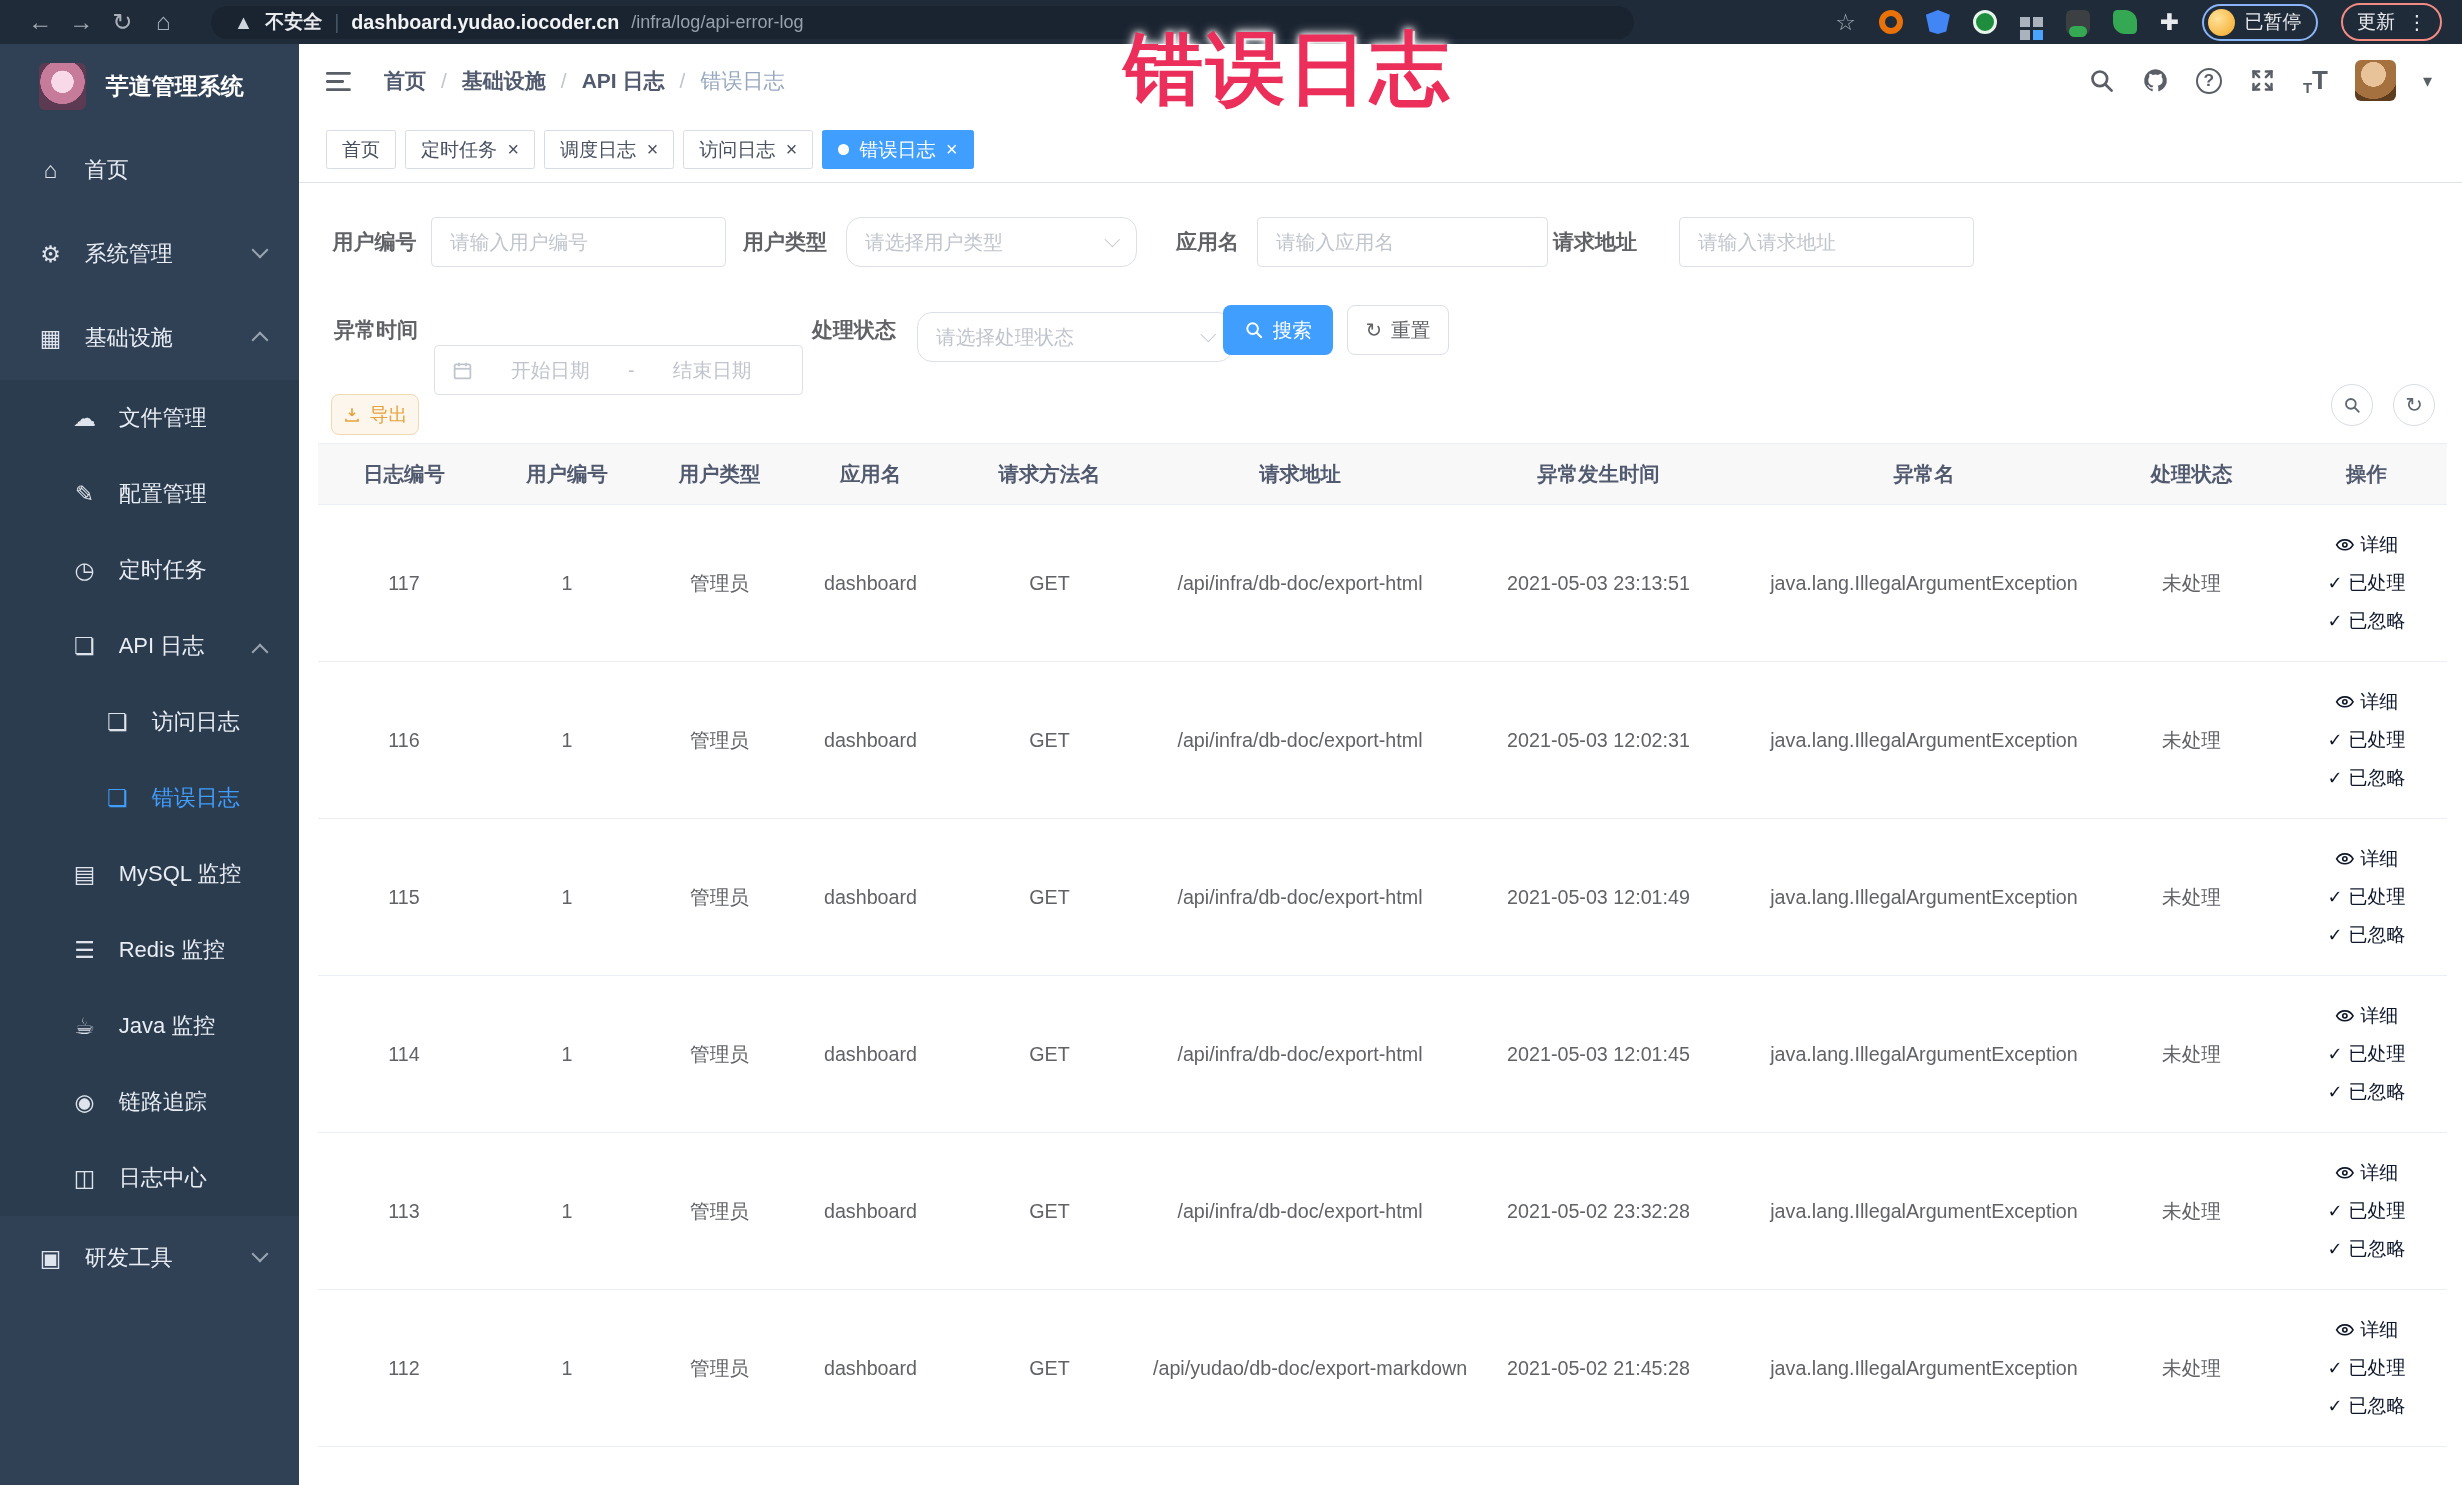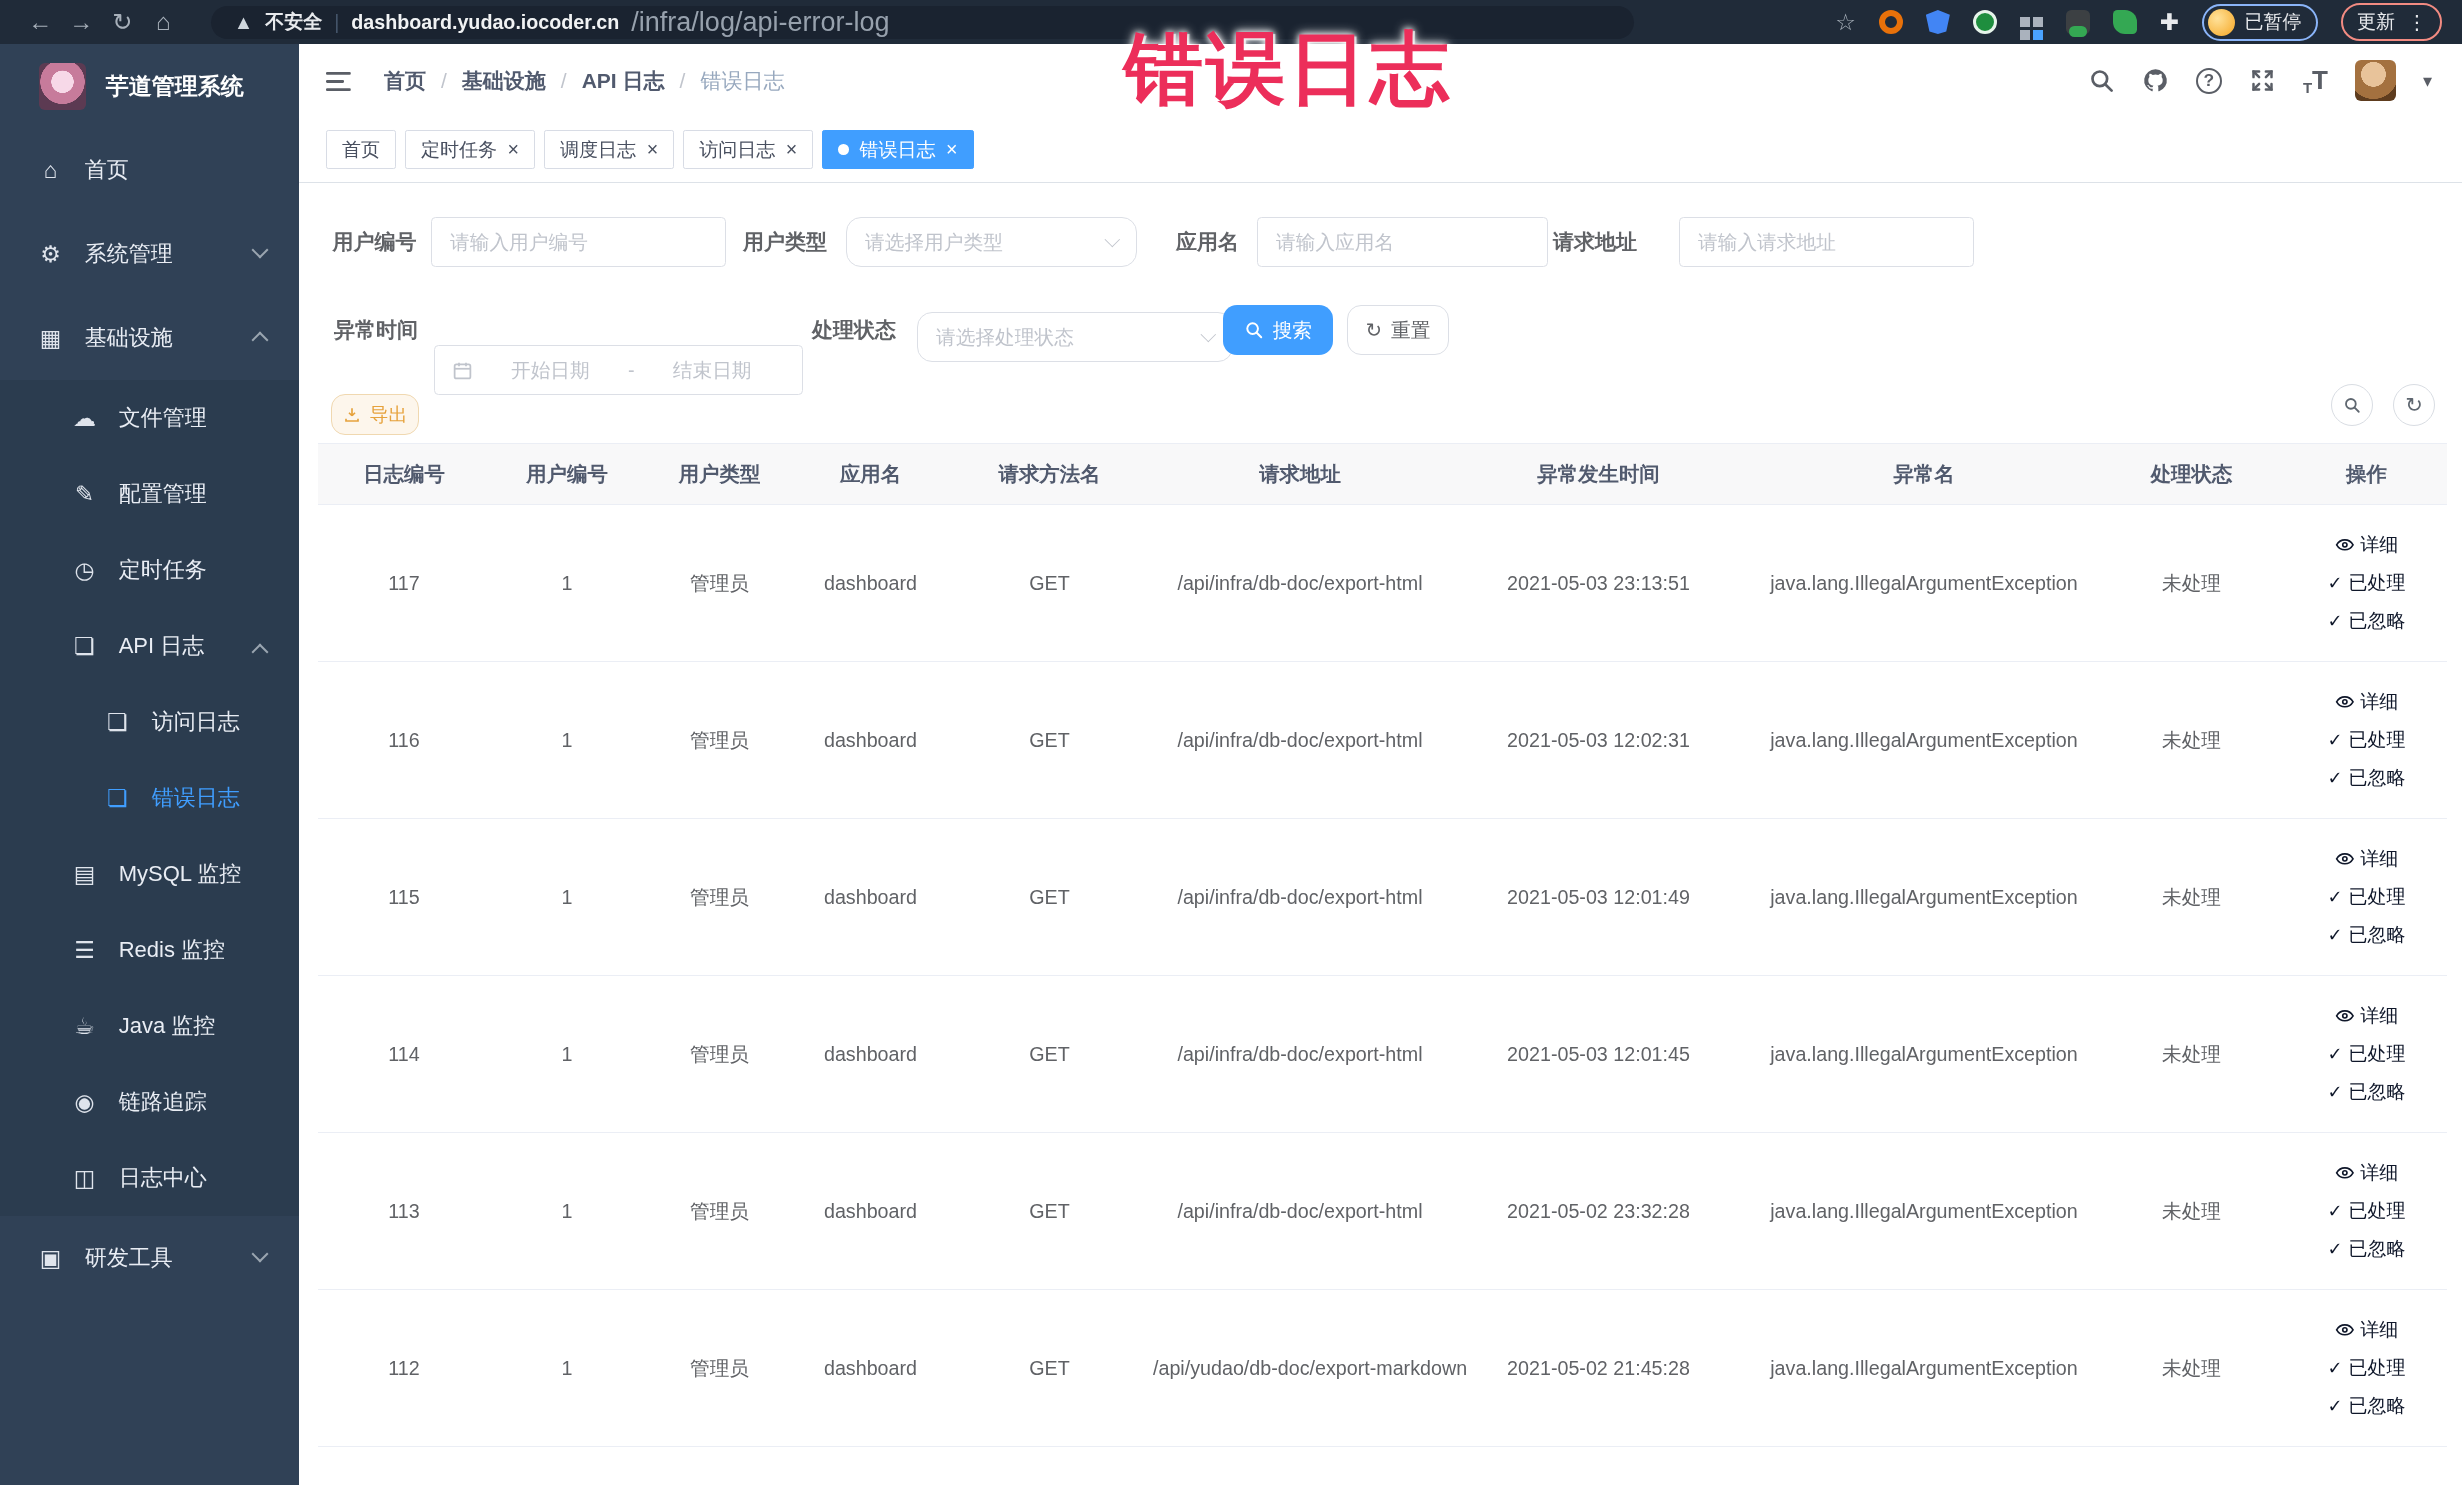--- a/index.html
+++ b/index.html
@@ -10,21 +10,21 @@
   
   .browser-bar { position:absolute; left:0; top:0; width:2462px; height:44px; background:#202b39;
     display:flex; align-items:center; padding:0 19.7px; color:#a7b0ba; }
   .nav-ic { font-size:24px; width:41px; text-align:center; color:#a7b0ba; cursor:pointer; }
   .omnibox { display:flex; align-items:center; gap:12px; margin-left:27px; background:#1a2330;
     border-radius:21px; height:33px; padding:0 23px; min-width:1423px; }
   .warn-ic { color:#cfd6dd; font-size:19.7px; }
   .sec-label { color:#e8eaed; font-size:19px; font-weight:bold; }
   .om-sep { color:#46566b; font-size:19.7px; }
   .url-host { color:#f1f3f4; font-size:19.7px; font-weight:bold; }
-  .url-path { color:#97a1ad; font-size:27px; }
+  .url-path { color:#97a1ad; font-size:18px; }
   .bar-right { display:flex; align-items:center; gap:23px; margin-left:auto; }
   .ext { width:24px; height:24px; display:inline-block; position:relative; cursor:pointer; }
   .star-ic { font-size:23px; color:#a7b0ba; cursor:pointer; }
   .ext-orange { border:6px solid #e8710a; border-radius:50%; }
   .ext-blue { background:#4285f4; clip-path:polygon(50% 0,100% 20%,85% 90%,50% 100%,15% 90%,0 20%); }
   .ext-green { background:#1e8e3e; border-radius:50%; border:3.8px solid #e6f4ea; }
   .ext-grid { width:9.8px; height:9.8px; background:#aab2bd; box-shadow:13px 0 #aab2bd,0 13px #aab2bd,13px 13px #4aa3ff; margin-right:13px; }
   .ext-on { background:#3c4043; border-radius:5.3px; }
   .ext-on::after { content:""; position:absolute; left:3px; bottom:-3px; width:18px; height:10.6px; background:#34a853; border-radius:5.3px; }
   .ext-leaf { background:#34a853; border-radius:4.5px 50% 4.5px 50%; }
@@ -89,21 +89,21 @@
   .finput::placeholder { color:#c0c4cc; }
   .fselect { position:absolute; height:50px; border:0.8px solid #dcdfe6; border-radius:15px; background:#fff;
     display:flex; align-items:center; justify-content:space-between; padding:0 18px; cursor:pointer; }
   .fselect .ph { color:#c0c4cc; font-size:19.7px; }
   .sel-caret { width:10.6px; height:10.6px; border-right:1.9px solid #c0c4cc; border-bottom:1.9px solid #c0c4cc; transform:rotate(45deg); margin-top:-4.5px; }
   .fdate { position:absolute; height:50px; border:0.8px solid #dcdfe6; border-radius:4.5px; background:#fff;
     display:flex; align-items:center; padding:0 16.7px; gap:4.5px; cursor:pointer;margin-top:40px; }
   .fdate .cal { width:21px; height:21px; color:#c0c4cc; flex:none; }
   .fdate .dph { flex:1; text-align:center; color:#c0c4cc; font-size:19.7px; }
   .fdate .dsep { color:#c0c4cc; font-size:19.7px; }
-  .btn { position:absolute; height:50px; border-radius:14px; font-size:19.7px; display:flex; align-items:center;
+  .btn { position:absolute; height:50px; border-radius:8px; font-size:19.7px; display:flex; align-items:center;
     justify-content:center; gap:9px; cursor:pointer; border:0.8px solid transparent; }
   .btn-primary { background:#409EFF; color:#fff; }
   .btn-plain { background:#fff; border-color:#dcdfe6; color:#606266; }
   .btn-warn { background:#fdf6ec; border-color:#f0d8b0; color:#e6a23c; height:41px; font-size:19px; }
   .circle-btn { position:absolute; width:42px; height:42px; border-radius:50%; border:0.8px solid #d9dde3; background:#fff;
     display:flex; align-items:center; justify-content:center; color:#5f6770; cursor:pointer; font-size:21px; }
 
   
   .table { position:absolute; left:19px; top:260px; width:2129px; font-size:19.7px; color:#606266; border-top:0.8px solid #ebeef5; }
   .thead, .trow { display:grid; grid-template-columns:172px 154px 151px 151px 207px 294px 303px 348px 187px 163px; }

